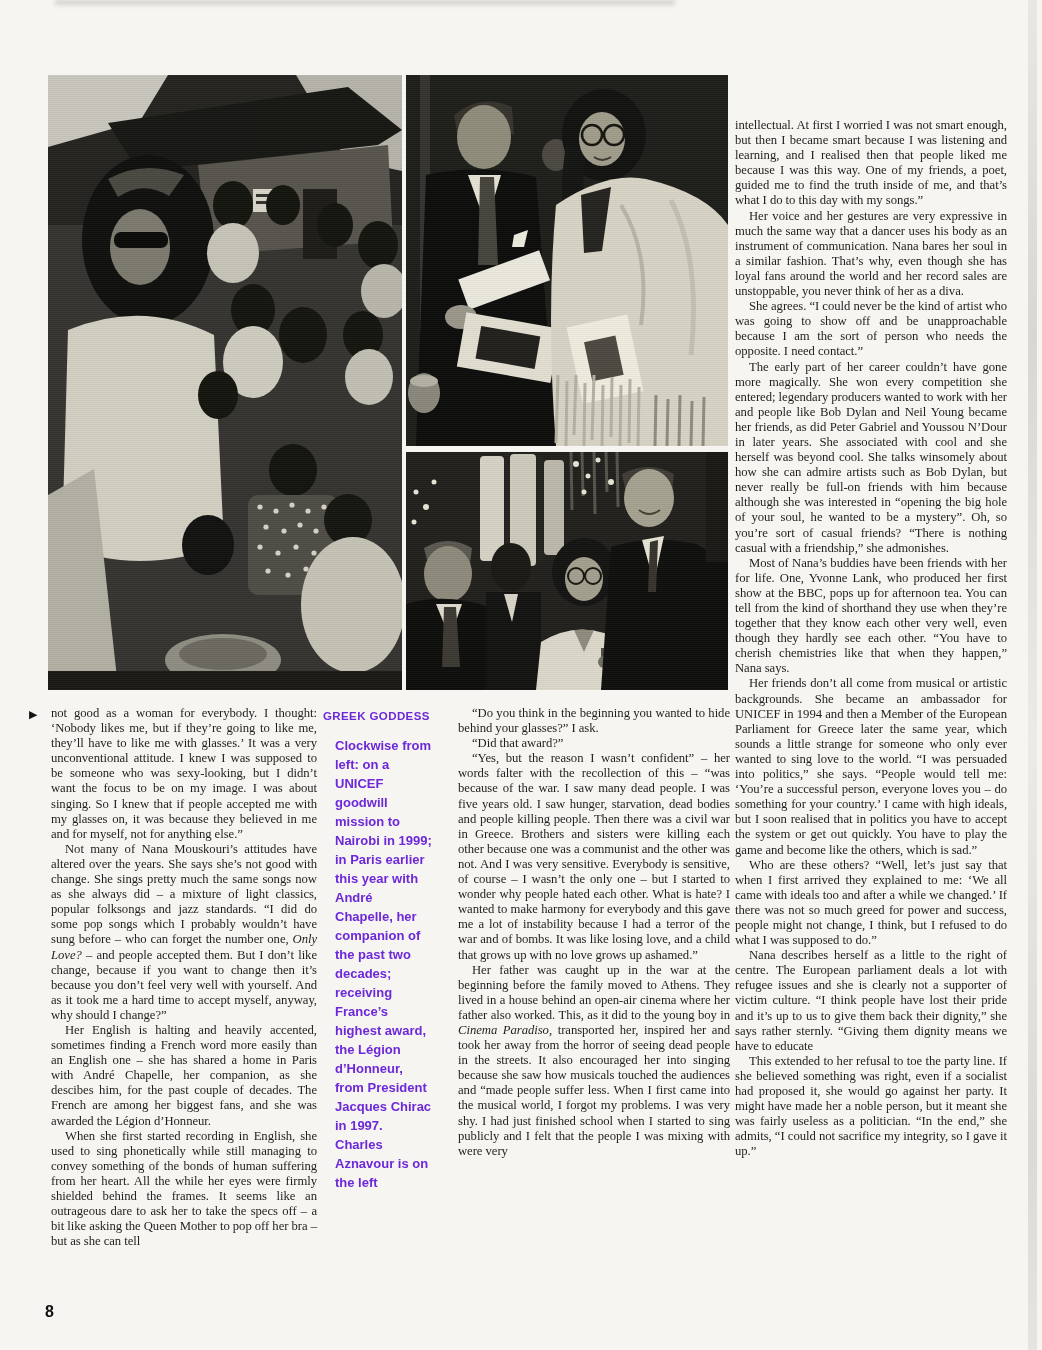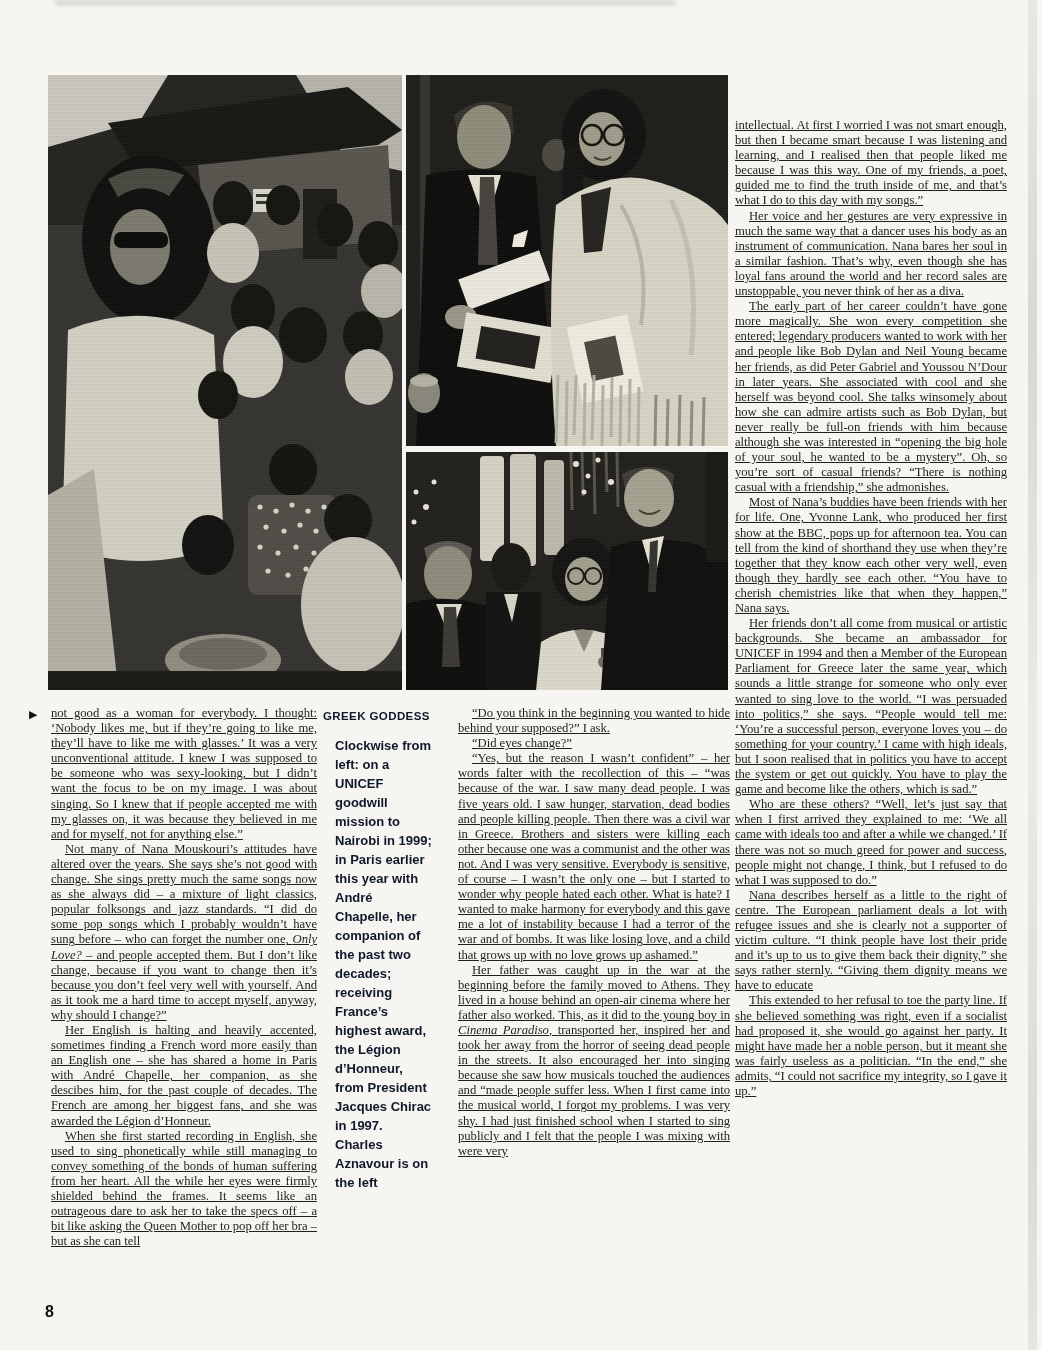--- a/index.html
+++ b/index.html
@@ -18,33 +18,33 @@
   
   .photo{position:absolute;overflow:hidden;background:#222;}
   .photo svg{display:block;width:100%;height:100%;}
   .photo::after{content:"";position:absolute;inset:0;pointer-events:none;
     background:repeating-linear-gradient(0deg,rgba(255,255,255,.035) 0 1px,rgba(0,0,0,.045) 1px 2px);}
   .photo-left{left:48px;top:75px;width:354px;height:615px;}
   .photo-topright{left:406px;top:75px;width:322px;height:371px;}
   .photo-bottomright{left:406px;top:452px;width:322px;height:238px;}
 
   
-  .col{position:absolute;text-align:justify;font-size:12.7px;line-height:15.1px;letter-spacing:-0.05px;text-decoration:underline;}
+  .col{position:absolute;text-align:justify;font-size:12.7px;line-height:15.1px;letter-spacing:-0.05px;}
   .col p{margin:0;}
   .col p.indent{text-indent:14px;}
   .it{font-style:italic;}
   .col-left{left:51px;top:706px;width:266px;}
   .col-middle{left:458px;top:706px;width:272px;}
   .col-right{left:735px;top:118px;width:272px;}
 
   .lead-arrow{position:absolute;left:29px;top:707px;font-size:11px;color:#141414;
     font-family:"DejaVu Sans",sans-serif;line-height:15px;}
 
   .caption{position:absolute;left:323px;top:710px;width:122px;
-    font-family:"Liberation Sans","DejaVu Sans",sans-serif;font-weight:bold;color:#0f172a;}
+    font-family:"Liberation Sans","DejaVu Sans",sans-serif;font-weight:bold;color:#6d28d9;}
   .caption-title{margin:0 0 3px 0;font-size:11.5px;line-height:13.5px;letter-spacing:.4px;}
   .caption-body{margin:12px;font-size:13px;line-height:19px;}
 
   .page-number{position:absolute;left:45px;top:1303px;
     font-family:"Liberation Sans","DejaVu Sans",sans-serif;font-weight:bold;font-size:16px;color:#111;}
 </style>
 </head>
 <body>
 
 <div class="page">
@@ -246,29 +246,30 @@
       <p class="indent"><span>Her English is halting and heavily accented, sometimes finding a French word more easily than an English one – she has shared a home in Paris with André Chapelle, her companion, as she descibes him, for the past couple of decades. The French are among her biggest fans, and she was awarded the Légion d’Honneur.</span></p>
       <p class="indent"><span>When she first started recording in English, she used to sing phonetically while still managing to convey something of the bonds of human suffering from her heart. All the while her eyes were firmly shielded behind the frames. It seems like an outrageous dare to ask her to take the specs off – a bit like asking the Queen Mother to pop off her bra – but as she can tell</span></p>
     </section>
 
   <aside class="caption">
     <h3 class="caption-title">GREEK GODDESS</h3>
     <p class="caption-body">Clockwise from left: on a UNICEF goodwill mission to Nairobi in 1999; in Paris earlier this year with André Chapelle, her companion of the past two decades; receiving France’s highest award, the Légion d’Honneur, from President Jacques Chirac in 1997. Charles Aznavour is on the left</p>
   </aside>
 
   <section class="col col-middle">
-      <p class="indent"><span>“Do you think in the beginning you wanted to hide behind your supposed?” I ask.</span></p>
-      <p class="indent"><span>“Did eyes change?”</span></p>
+      <p class="indent"><span>“Do you think in the beginning you wanted to hide behind your glasses?” I ask.</span></p>
+      <p class="indent"><span>“Did that award?”</span></p>
       <p class="indent"><span>“Yes, but the reason I wasn’t confident” – her words falter with the recollection of this – “was because of the war. I saw many dead people. I was five years old. I saw hunger, starvation, dead bodies and people killing people. Then there was a civil war in Greece. Brothers and sisters were killing each other because one was a communist and the other was not. And I was very sensitive. Everybody is sensitive, of course – I wasn’t the only one – but I started to wonder why people hated each other. What is hate? I wanted to make harmony for everybody and this gave me a lot of instability because I had a terror of the war and of bombs. It was like losing love, and a child that grows up with no love grows up ashamed.”</span></p>
       <p class="indent"><span>Her father was caught up in the war at the beginning before the family moved to Athens. They lived in a house behind an open-air cinema where her father also worked. This, as it did to the young boy in </span><span class="it">Cinema Paradiso</span><span>, transported her, inspired her and took her away from the horror of seeing dead people in the streets. It also encouraged her into singing because she saw how musicals touched the audiences and “made people suffer less. When I first came into the musical world, I forgot my problems. I was very shy. I had just finished school when I started to sing publicly and I felt that the people I was mixing with were very</span></p>
     </section>
 
   <section class="col col-right">
       <p class=""><span>intellectual. At first I worried I was not smart enough, but then I became smart because I was listening and learning, and I realised then that people liked me because I was this way. One of my friends, a poet, guided me to find the truth inside of me, and that’s what I do to this day with my songs.”</span></p>
       <p class="indent"><span>Her voice and her gestures are very expressive in much the same way that a dancer uses his body as an instrument of communication. Nana bares her soul in a similar fashion. That’s why, even though she has loyal fans around the world and her record sales are unstoppable, you never think of her as a diva.</span></p>
+      <p class="indent"><span>She agrees. “I could never be the kind of artist who was going to show off and be unapproachable because I am the sort of person who needs the opposite. I need contact.”</span></p>
       <p class="indent"><span>The early part of her career couldn’t have gone more magically. She won every competition she entered; legendary producers wanted to work with her and people like Bob Dylan and Neil Young became her friends, as did Peter Gabriel and Youssou N’Dour in later years. She associated with cool and she herself was beyond cool. She talks winsomely about how she can admire artists such as Bob Dylan, but never really be full-on friends with him because although she was interested in “opening the big hole of your soul, he wanted to be a mystery”. Oh, so you’re sort of casual friends? “There is nothing casual with a friendship,” she admonishes.</span></p>
       <p class="indent"><span>Most of Nana’s buddies have been friends with her for life. One, Yvonne Lank, who produced her first show at the BBC, pops up for afternoon tea. You can tell from the kind of shorthand they use when they’re together that they know each other very well, even though they hardly see each other. “You have to cherish chemistries like that when they happen,” Nana says.</span></p>
       <p class="indent"><span>Her friends don’t all come from musical or artistic backgrounds. She became an ambassador for UNICEF in 1994 and then a Member of the European Parliament for Greece later the same year, which sounds a little strange for someone who only ever wanted to sing love to the world. “I was persuaded into politics,” she says. “People would tell me: ‘You’re a successful person, everyone loves you – do something for your country.’ I came with high ideals, but I soon realised that in politics you have to accept the system or get out quickly. You have to play the game and become like the others, which is sad.”</span></p>
       <p class="indent"><span>Who are these others? “Well, let’s just say that when I first arrived they explained to me: ‘We all came with ideals too and after a while we changed.’ If there was not so much greed for power and success, people might not change, I think, but I refused to do what I was supposed to do.”</span></p>
       <p class="indent"><span>Nana describes herself as a little to the right of centre. The European parliament deals a lot with refugee issues and she is clearly not a supporter of victim culture. “I think people have lost their pride and it’s up to us to give them back their dignity,” she says rather sternly. “Giving them dignity means we have to educate</span></p>
       <p class="indent"><span>This extended to her refusal to toe the party line. If she believed something was right, even if a socialist had proposed it, she would go against her party. It might have made her a noble person, but it meant she was fairly useless as a politician. “In the end,” she admits, “I could not sacrifice my integrity, so I gave it up.”</span></p>
     </section>
 
   <div class="page-number">8</div>
 

